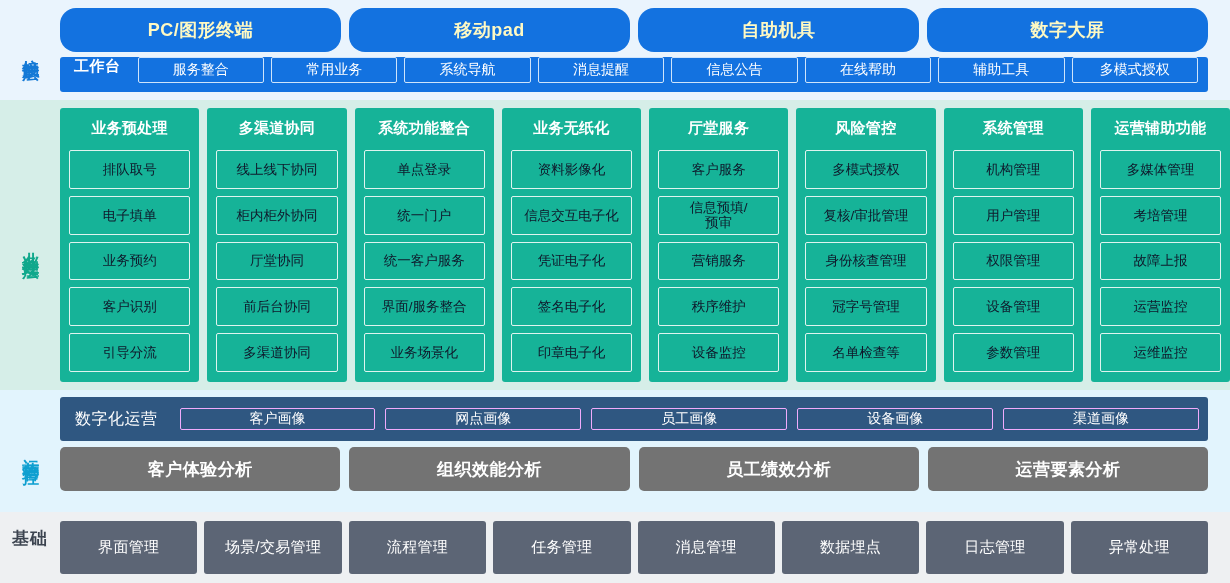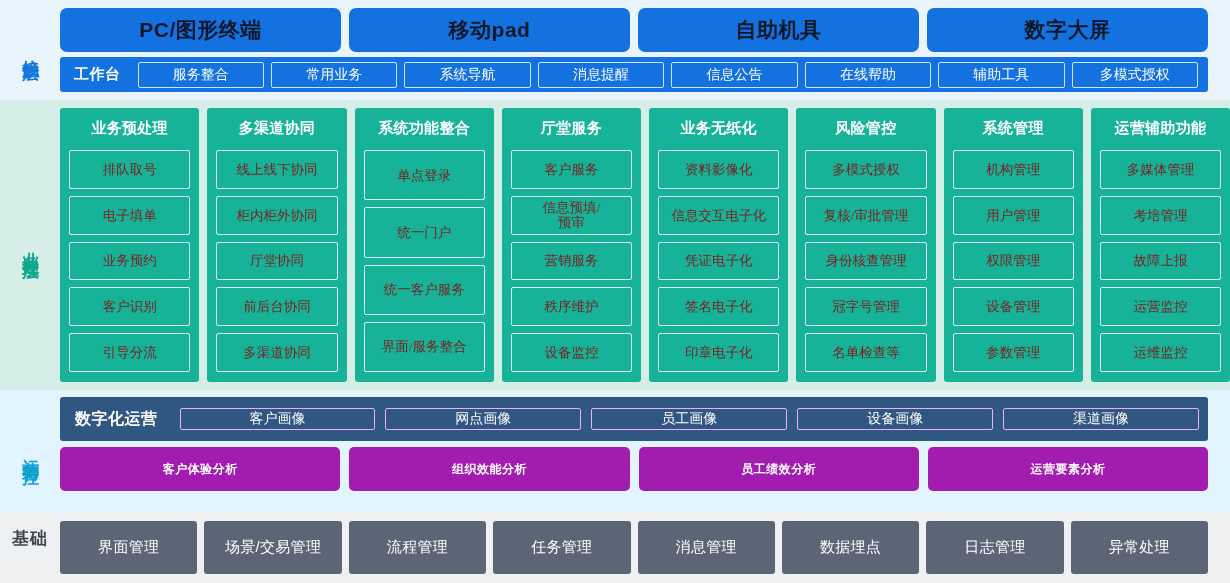--- a/index.html
+++ b/index.html
@@ -25,27 +25,27 @@
     letter-spacing: 3px;
   }
   .band-body { flex: 1 1 auto; display: flex; flex-direction: column; }
 
   
   .band-contact { background: #eaf4fd; height: 100px; padding: 8px 0 8px 0; }
   .band-contact .band-label { color: #1479d6; }
   .band-contact .band-body { padding-right: 22px; gap: 5px; }
   .chan-row { display: flex; gap: 8px; height: 44px; }
   .chan {
-    flex: 1 1 0; background: #1372e0; border-radius: 7px;
-    display: flex; align-items: center; justify-content: center;
-    color: #0f172a; font-weight: bold; font-size: 21px; letter-spacing: .5px;
+    flex: 1 1 0; background: #1372e0; border-radius: 16px;
+    display: flex; align-items: center; justify-content: center;
+    color: #fef9c3; font-weight: bold; font-size: 18px; letter-spacing: .5px;
   }
   .desk-row {
     background: #1372e0; border-radius: 3px; height: 35px;
-    display: flex; align-items: center; gap: 7px; padding: 0 10px;
+    display: flex; align-items: flex-start; gap: 7px; padding: 0 10px;
   }
   .desk-title {
     color:#fff; font-weight: bold; font-size: 15px; white-space: nowrap;
     padding: 0 10px 0 4px; letter-spacing: .5px;
   }
   .desk-btn {
     flex: 1 1 0; height: 26px; border: 1px solid #cfe4fb; border-radius: 2px;
     display: flex; align-items: center; justify-content: center;
     color: #fff; font-size: 14px; white-space: nowrap;
   }
@@ -61,47 +61,46 @@
     display: flex; flex-direction: column; gap: 7px;
   }
   .col-head {
     color: #fff; font-weight: bold; font-size: 15px;
     text-align: center; padding: 3px 0 5px 0; white-space: nowrap;
     letter-spacing: .3px;
   }
   .cell {
     flex: 1 1 0; border: 1px solid #dff4ef; border-radius: 2px;
     display: flex; align-items: center; justify-content: center; text-align: center;
-    color: #7f1d1d; font-size: 13.5px; line-height: 1.12; padding: 0 2px;
+    color: #0f172a; font-size: 13.5px; line-height: 1.12; padding: 0 2px;
     white-space: pre-line;
-    font-family: Liberation Serif, serif;
   }
 
   
   .band-ops { background: #e2f4fd; height: 122px; padding: 7px 0; }
   .band-ops .band-label { color: #0e9fd0; }
   .band-ops .band-body { padding-right: 22px; gap: 6px; }
   .ops-row1 {
     background: #2f5781; border-radius: 3px; height: 44px;
     display: flex; align-items: center; gap: 10px; padding: 0 9px;
   }
   .ops-title {
-    color: #fff; font-weight: bold; font-size: 16px;
+    color: #fff; font-weight: normal; font-size: 16px;
     white-space: nowrap; padding: 0 12px 0 6px; letter-spacing: .5px;
   }
   .ops-pill {
     flex: 1 1 0; height: 22px; border: 1px solid #f0abfc; border-radius: 2px;
     display: flex; align-items: center; justify-content: center;
     color: #fff; font-size: 14px; white-space: nowrap;
   }
   .ops-row2 { display: flex; gap: 9px; height: 44px; }
   .ops-big {
-    flex: 1 1 0; background: #a21caf; border-radius: 5px;
-    display: flex; align-items: center; justify-content: center;
-    color: #fff; font-weight: bold; font-size: 12px; letter-spacing: .5px;
+    flex: 1 1 0; background: #737373; border-radius: 5px;
+    display: flex; align-items: center; justify-content: center;
+    color: #fff; font-weight: bold; font-size: 17px; letter-spacing: .5px;
   }
 
   
   .band-base { background: #eef0f2; height: 71px; padding: 9px 0; }
   .band-base .band-label { color: #3c4450; font-size: 17px; }
   .band-base .band-label .gtxt {
     display: block; width: 40px; text-align: center;
     line-height: 1.05; letter-spacing: 1px; margin-top: 44px;
   }
   .band-base .band-body { padding-right: 22px; }
@@ -166,39 +165,40 @@
           <div class="cell">前后台协同</div>
           <div class="cell">多渠道协同</div>
         </div>
 
         <div class="col">
           <div class="col-head">系统功能整合</div>
           <div class="cell">单点登录</div>
           <div class="cell">统一门户</div>
           <div class="cell">统一客户服务</div>
           <div class="cell">界面/服务整合</div>
+          <div class="cell">业务场景化</div>
+        </div>
+
+        <div class="col">
+          <div class="col-head">业务无纸化</div>
+          <div class="cell">资料影像化</div>
+          <div class="cell">信息交互电子化</div>
+          <div class="cell">凭证电子化</div>
+          <div class="cell">签名电子化</div>
+          <div class="cell">印章电子化</div>
         </div>
 
         <div class="col">
           <div class="col-head">厅堂服务</div>
           <div class="cell">客户服务</div>
           <div class="cell">信息预填/
 预审</div>
           <div class="cell">营销服务</div>
           <div class="cell">秩序维护</div>
           <div class="cell">设备监控</div>
-        </div>
-
-        <div class="col">
-          <div class="col-head">业务无纸化</div>
-          <div class="cell">资料影像化</div>
-          <div class="cell">信息交互电子化</div>
-          <div class="cell">凭证电子化</div>
-          <div class="cell">签名电子化</div>
-          <div class="cell">印章电子化</div>
         </div>
 
         <div class="col">
           <div class="col-head">风险管控</div>
           <div class="cell">多模式授权</div>
           <div class="cell">复核/审批管理</div>
           <div class="cell">身份核查管理</div>
           <div class="cell">冠字号管理</div>
           <div class="cell">名单检查等</div>
         </div>

